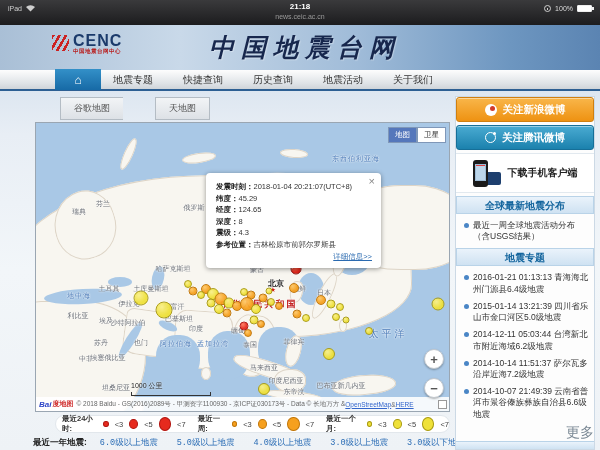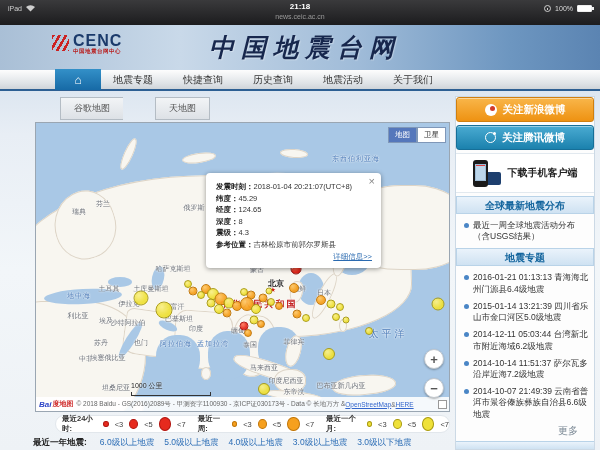--- a/index.html
+++ b/index.html
@@ -125,21 +125,21 @@
   .stack { width:20px; height:13px; background:#1d3f6e; border-radius:2px; margin-left:-14px; margin-top:10px; }
   .phone { width:15px; height:27px; background:#1a1a1a; border-radius:3px; position:relative; z-index:2; }
   .phone::after { content:""; position:absolute; left:2px; top:4px; width:11px; height:17px; background:#bcd6ea;
     box-shadow:inset 0 0 0 1px #9dbcd6, inset 3px 4px 0 -2px #e24040; }
   .dl-label { font-size:10px; font-weight:bold; color:#222; }
   .sheader { height:18px; line-height:18px; text-align:center; font-size:10px; font-weight:bold; color:#15669e;
     background:linear-gradient(180deg,#eaf3fb,#cfe2f2); border:1px solid #b9d3e8; margin-bottom:4px; }
   .slist { list-style:none; padding:2px 4px 0 6px; }
   .slist li { position:relative; padding-left:11px; font-size:8.5px; line-height:1.32; color:#333; margin-bottom:6px; }
   .slist li::before { content:""; position:absolute; left:2px; top:3px; width:5px; height:5px; border-radius:50%; background:#4a86c6; }
-  .more { text-align:right; font-size:10px; color:#7a8894; padding-right:16px; margin-top:-2px; }
+  .more { text-align:right; font-size:14px; color:#7a8894; padding-right:0; margin-top:-2px; }
   .bottom-strip { position:absolute; left:0; bottom:0; width:100%; height:8px;
     background:linear-gradient(180deg,#eaf3fb,#cfe2f2); border-top:1px solid #b9d3e8; }
 
   .wifi-svg { display:block; }
 </style>
 </head>
 <body>
 
 <div class="page">
 
@@ -362,21 +362,21 @@
         <span class="leg-label">最近一个月:</span>
         <span class="leg-circle" style="width: 6px; height: 6px; background: rgb(239, 225, 58); border: 1px solid rgb(168, 154, 16);"></span>
         <span>&lt;3</span>
         <span class="leg-circle" style="width: 10px; height: 10px; background: rgb(239, 225, 58); border: 1px solid rgb(168, 154, 16);"></span>
         <span>&lt;5</span>
         <span class="leg-circle" style="width: 14px; height: 14px; background: rgb(239, 225, 58); border: 1px solid rgb(168, 154, 16);"></span>
         <span>&lt;7</span>
       </div>
     <div class="yearrow">
       <span class="year-label">最近一年地震:</span>
-      <span id="year-links" style="display:flex;gap:10px;">
+      <span id="year-links" style="display:flex;gap:19px;font-family:Liberation Mono, monospace;">
           <a href="#">6.0级以上地震</a>
           <a href="#">5.0级以上地震</a>
           <a href="#">4.0级以上地震</a>
           <a href="#">3.0级以上地震</a>
           <a href="#">3.0级以下地震</a>
         </span>
     </div>
   </div>
 
   <div class="sidebar">

